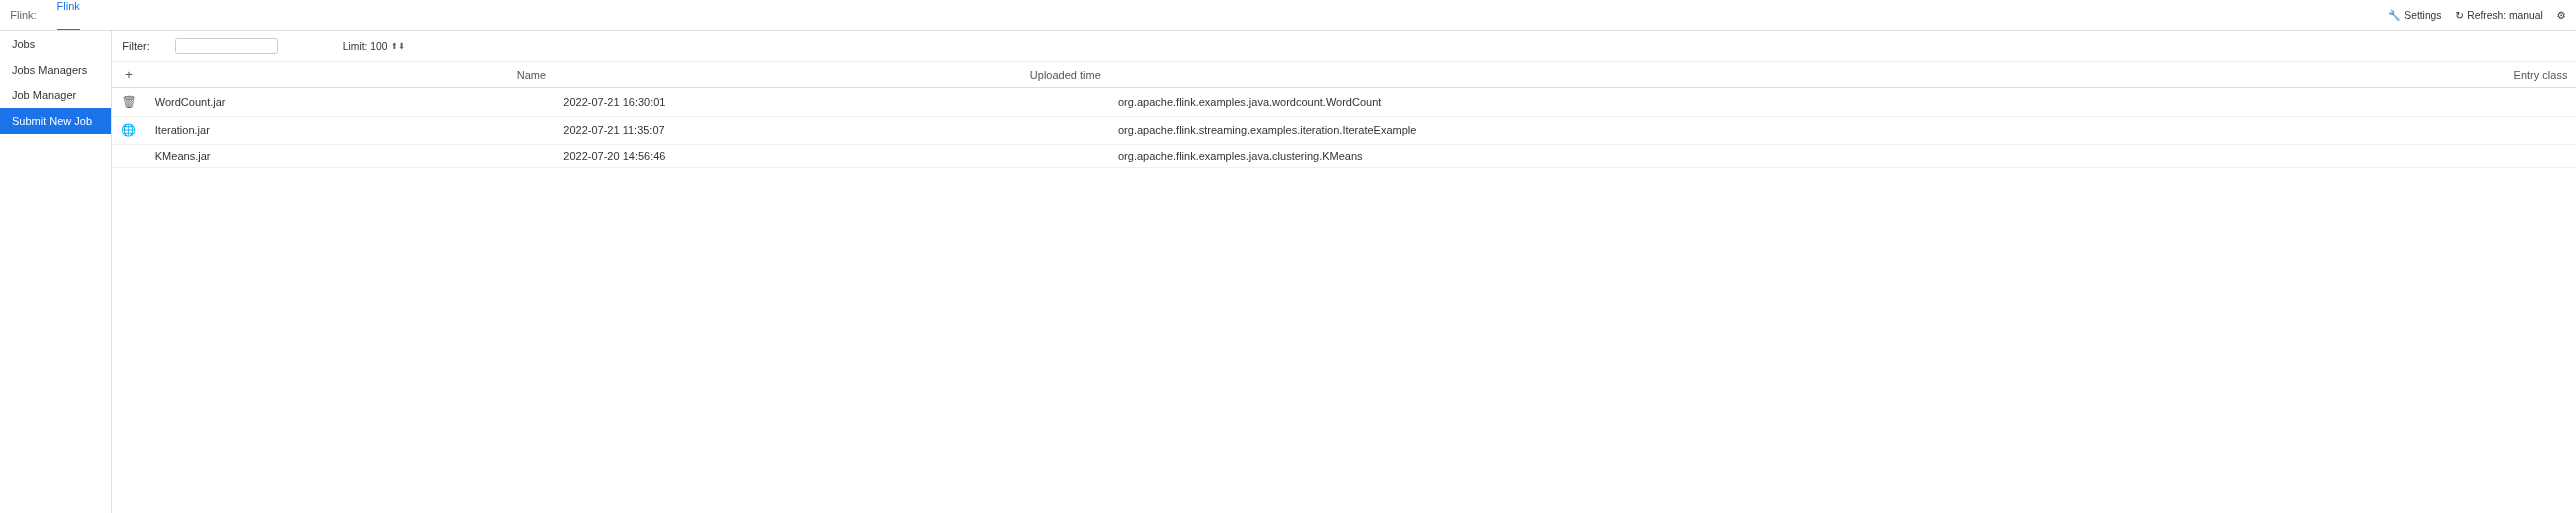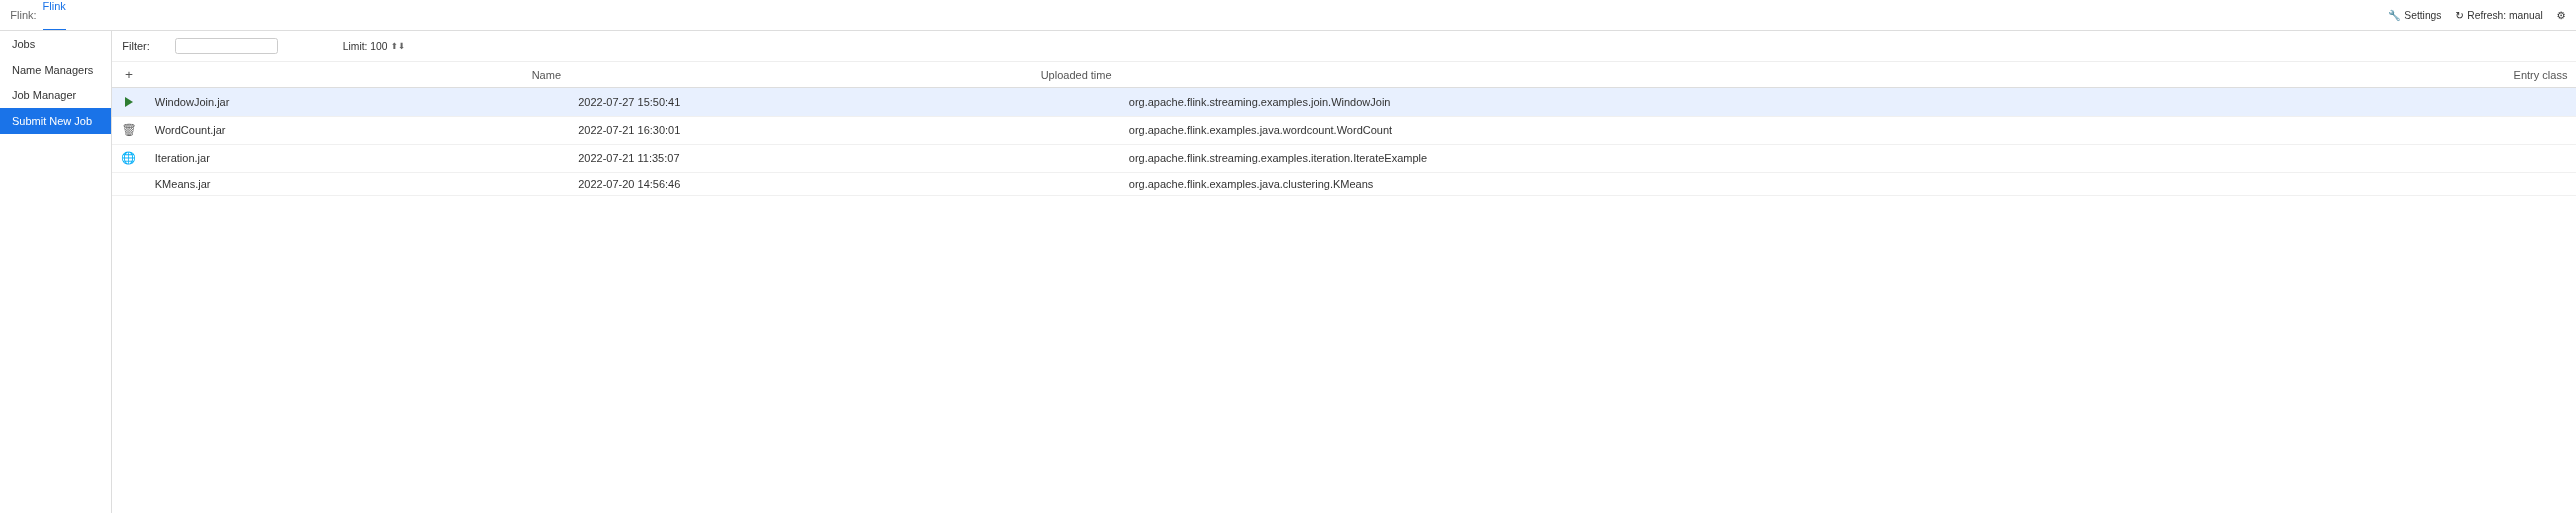--- a/index.html
+++ b/index.html
@@ -20,21 +20,21 @@
       justify-content: space-between;
       background: #fff;
       border-bottom: 0.9px solid #ddd;
       padding: 0 10.3px;
       height: 31px;
       flex-shrink: 0;
     }
     .top-bar-left {
       display: flex;
       align-items: center;
-      gap: 6px;
+      gap: 20px;
     }
     .flink-label {
       color: #666;
       font-size: 11px;
     }
     .flink-tab {
       color: #1a73e8;
       font-size: 11px;
       font-weight: 500;
       border-bottom: 1.7px solid #1a73e8;
@@ -209,21 +209,21 @@
   </div>
 </div>
 
 <div class="main-layout">
 
   <div class="sidebar">
     <div class="sidebar-item">
       <span>Jobs</span>
     </div>
     <div class="sidebar-item">
-      <span>Name Managers</span>
+      <span>Jobs Managers</span>
     </div>
     <div class="sidebar-item">
       <span>Job Manager</span>
     </div>
     <div class="sidebar-item active">
       <span>Submit New Job</span>
     </div>
   </div>
 
   <div class="content">
@@ -244,30 +244,20 @@
             <th class="action-col">
               <span style="cursor:pointer; font-size:13.7px; color:#555;">+</span>
             </th>
             <th>Name</th>
             <th>Uploaded time</th>
             <th>Entry class</th>
           </tr>
         </thead>
         <tbody>
 
-          <tr class="highlighted">
-            <td class="action-col">
-              <span class="icon-btn play">
-                <span class="play-triangle"></span>
-              </span>
-            </td>
-            <td>WindowJoin.jar</td>
-            <td>2022-07-27 15:50:41</td>
-            <td>org.apache.flink.streaming.examples.join.WindowJoin</td>
-          </tr>
 
           <tr>
             <td class="action-col">
               <span class="icon-btn delete">
                 <span class="delete-icon">🗑</span>
               </span>
             </td>
             <td>WordCount.jar</td>
             <td>2022-07-21 16:30:01</td>
             <td>org.apache.flink.examples.java.wordcount.WordCount</td>

